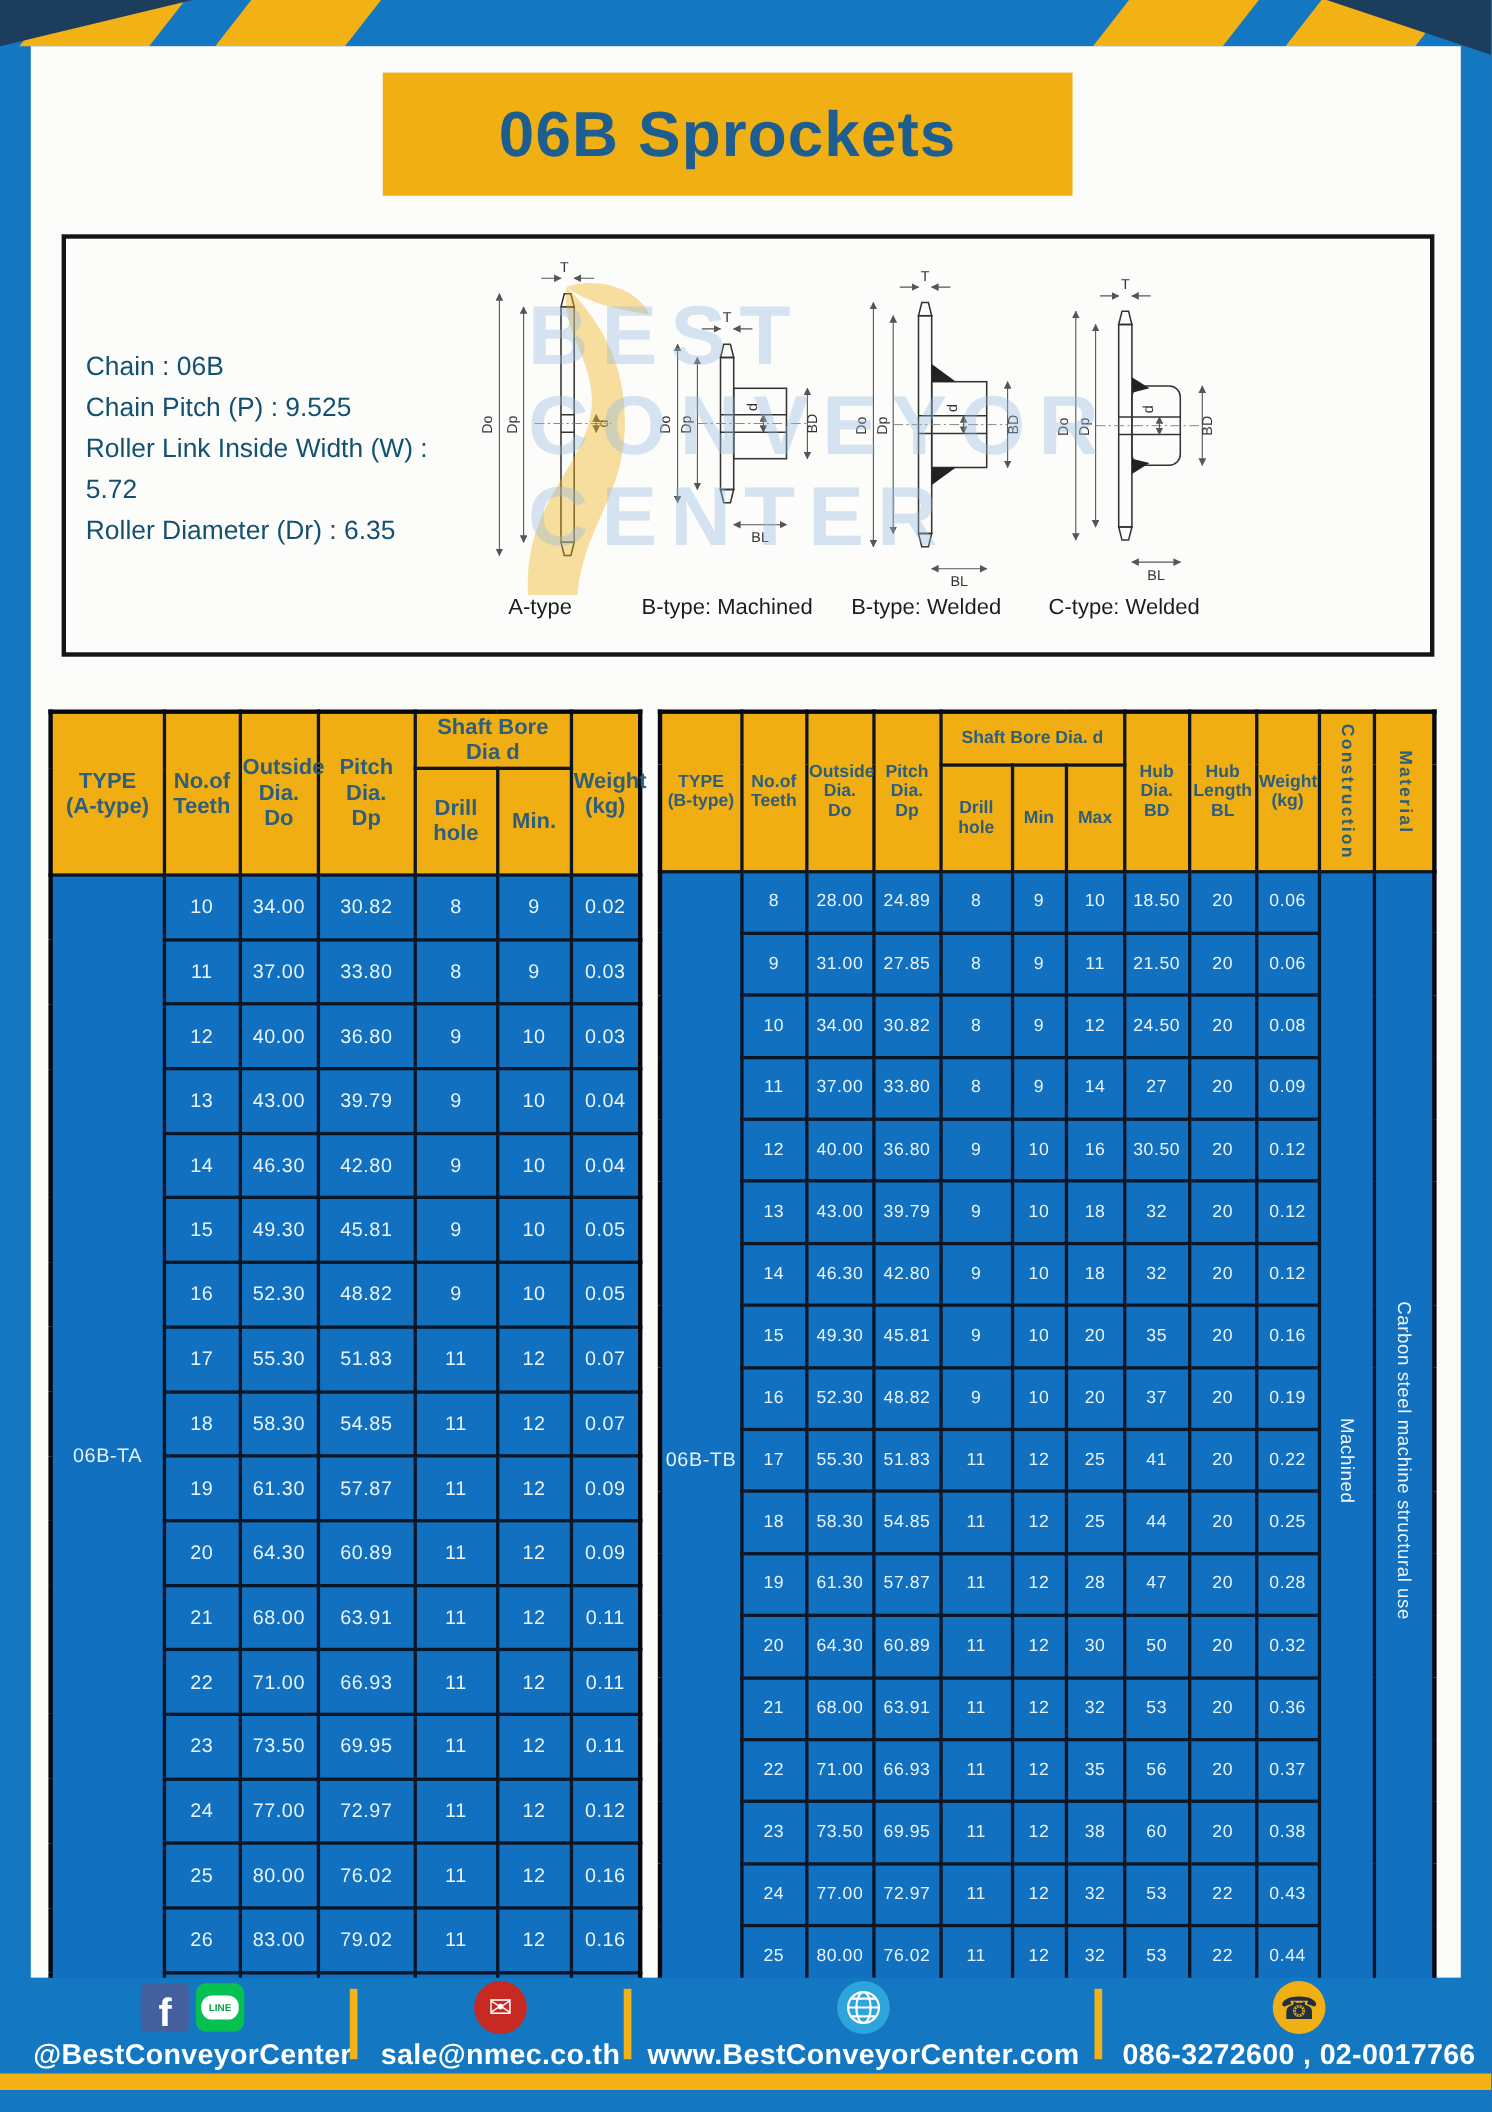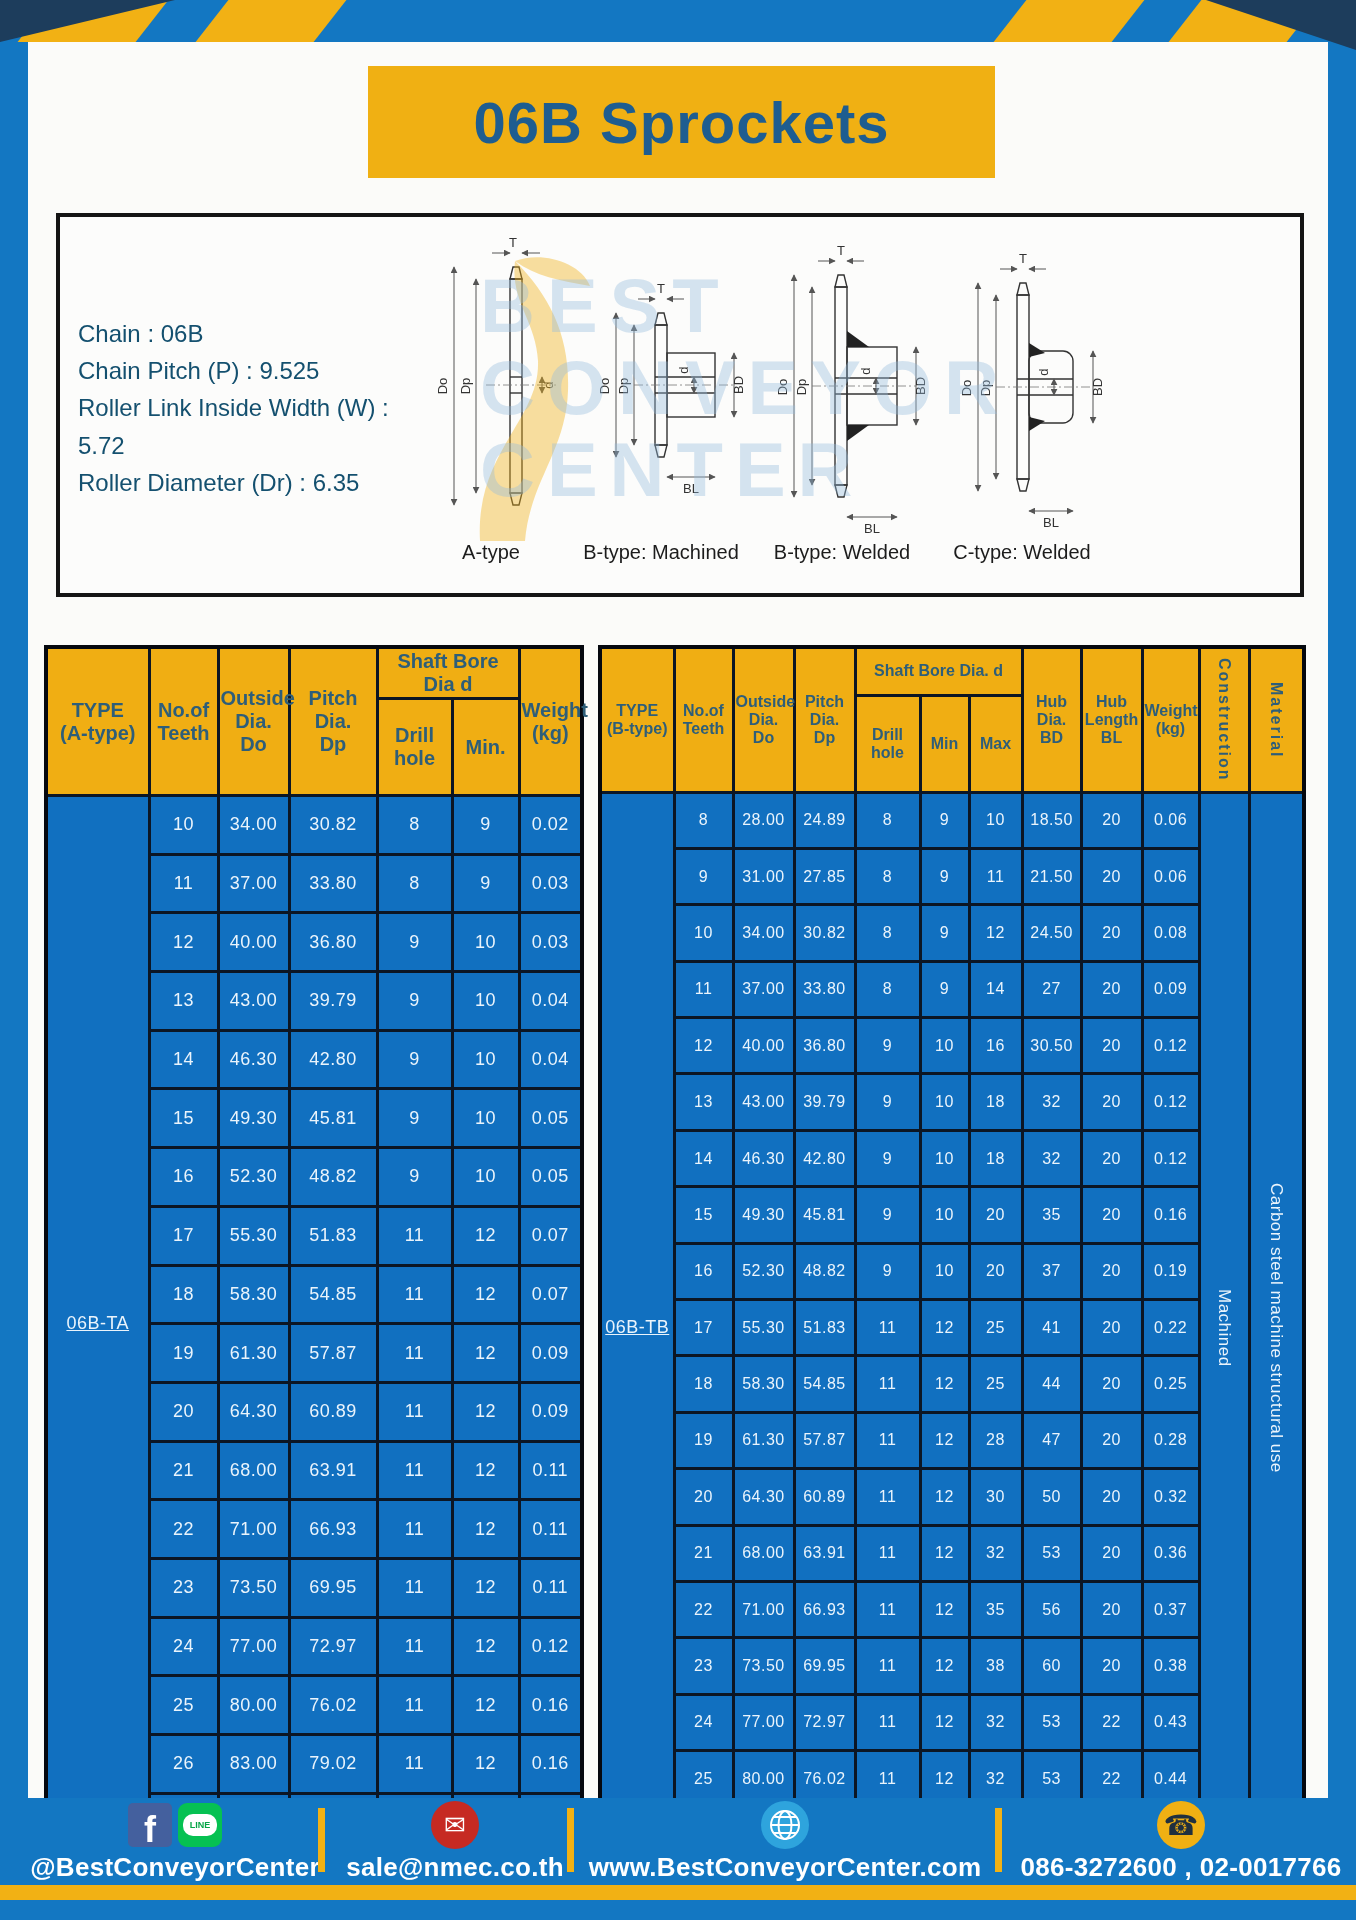--- a/index.html
+++ b/index.html
@@ -6,21 +6,21 @@
   #page{position:relative;width:1356px;height:1920px;background:#1377c2;overflow:hidden;
         font-family:"Liberation Sans",sans-serif;}
   
   .stripe{position:absolute;top:0;height:42px;width:118px;background:#f2b114;transform:skewX(-38deg);}
   .corner{position:absolute;top:0;background:#1d3d5c;}
   .corner-tl{left:0;width:175px;height:42px;clip-path:polygon(0 0,100% 0,0 100%);}
   .corner-tr{right:0;width:150px;height:50px;clip-path:polygon(0 0,100% 0,100% 100%);}
   
   .sheet{position:absolute;left:28px;top:42px;width:1300px;height:1756px;background:#fbfbf9;}
   
-  .title-box{position:absolute;left:368px;top:66px;width:627px;height:112px;background:#f0b013;
+  .title-box{position:absolute;left:348px;top:66px;width:627px;height:112px;background:#f0b013;
              display:flex;align-items:center;justify-content:center;}
   .title-box h1{margin:0;font-size:58px;font-weight:bold;color:#1e5d90;letter-spacing:1px;}
   
   .diagram-box{position:absolute;left:56px;top:213px;width:1248px;height:384px;background:#fcfcfb;
                border:4px solid #141414;box-sizing:border-box;}
   .spec-list{position:absolute;left:18px;top:98px;width:350px;color:#14506f;font-size:24px;
              font-weight:normal;line-height:1.55;}
   .figures{position:absolute;left:356px;top:18px;width:676px;display:flex;gap:10px;align-items:flex-end;}
   .figure{display:flex;flex-direction:column;align-items:center;}
   .fig-cap{font-size:20px;color:#1c1c1c;margin-top:2px;}
@@ -40,21 +40,21 @@
   .table-a th{font-size:20px;}
   .table-b th{font-size:16px;}
   .table-a thead tr:nth-child(1){height:48px;}
   .table-a thead tr:nth-child(2){height:97px;}
   .table-b thead tr:nth-child(1){height:48px;}
   .table-b thead tr:nth-child(2){height:97px;}
   .table-a tbody td{height:53.7px;font-size:18px;}
   .table-b tbody td{height:51.4px;font-size:16px;}
   .th-vert{writing-mode:vertical-rl;letter-spacing:2px;padding:4px 0;}
   .vert-cell{writing-mode:vertical-rl;letter-spacing:2px;font-size:17px !important;}
-  .type-cell{font-size:18px !important;text-decoration:underline;}
+  .type-cell{font-size:18px !important;}
   
   .footer{position:absolute;left:0;top:1798px;width:1356px;height:87px;background:#1377c2;}
   .f-item{position:absolute;top:4px;display:flex;flex-direction:column;align-items:center;gap:4px;}
   .f-label{color:#ffffff;font-weight:bold;font-size:26px;letter-spacing:.3px;}
   .f-div{position:absolute;top:10px;width:7px;height:64px;background:#f2b114;}
   .icon-row{display:flex;gap:6px;align-items:center;height:46px;}
   .icon-fb{width:44px;height:44px;background:#44609e;border-radius:5px;color:#fff;font-weight:bold;
            font-size:36px;display:flex;align-items:flex-end;justify-content:center;line-height:.95;}
   .icon-line{width:44px;height:44px;background:#06c152;border-radius:9px;display:flex;align-items:center;justify-content:center;}
   .line-bubble{width:34px;height:22px;background:#fff;border-radius:10px;display:flex;align-items:center;

